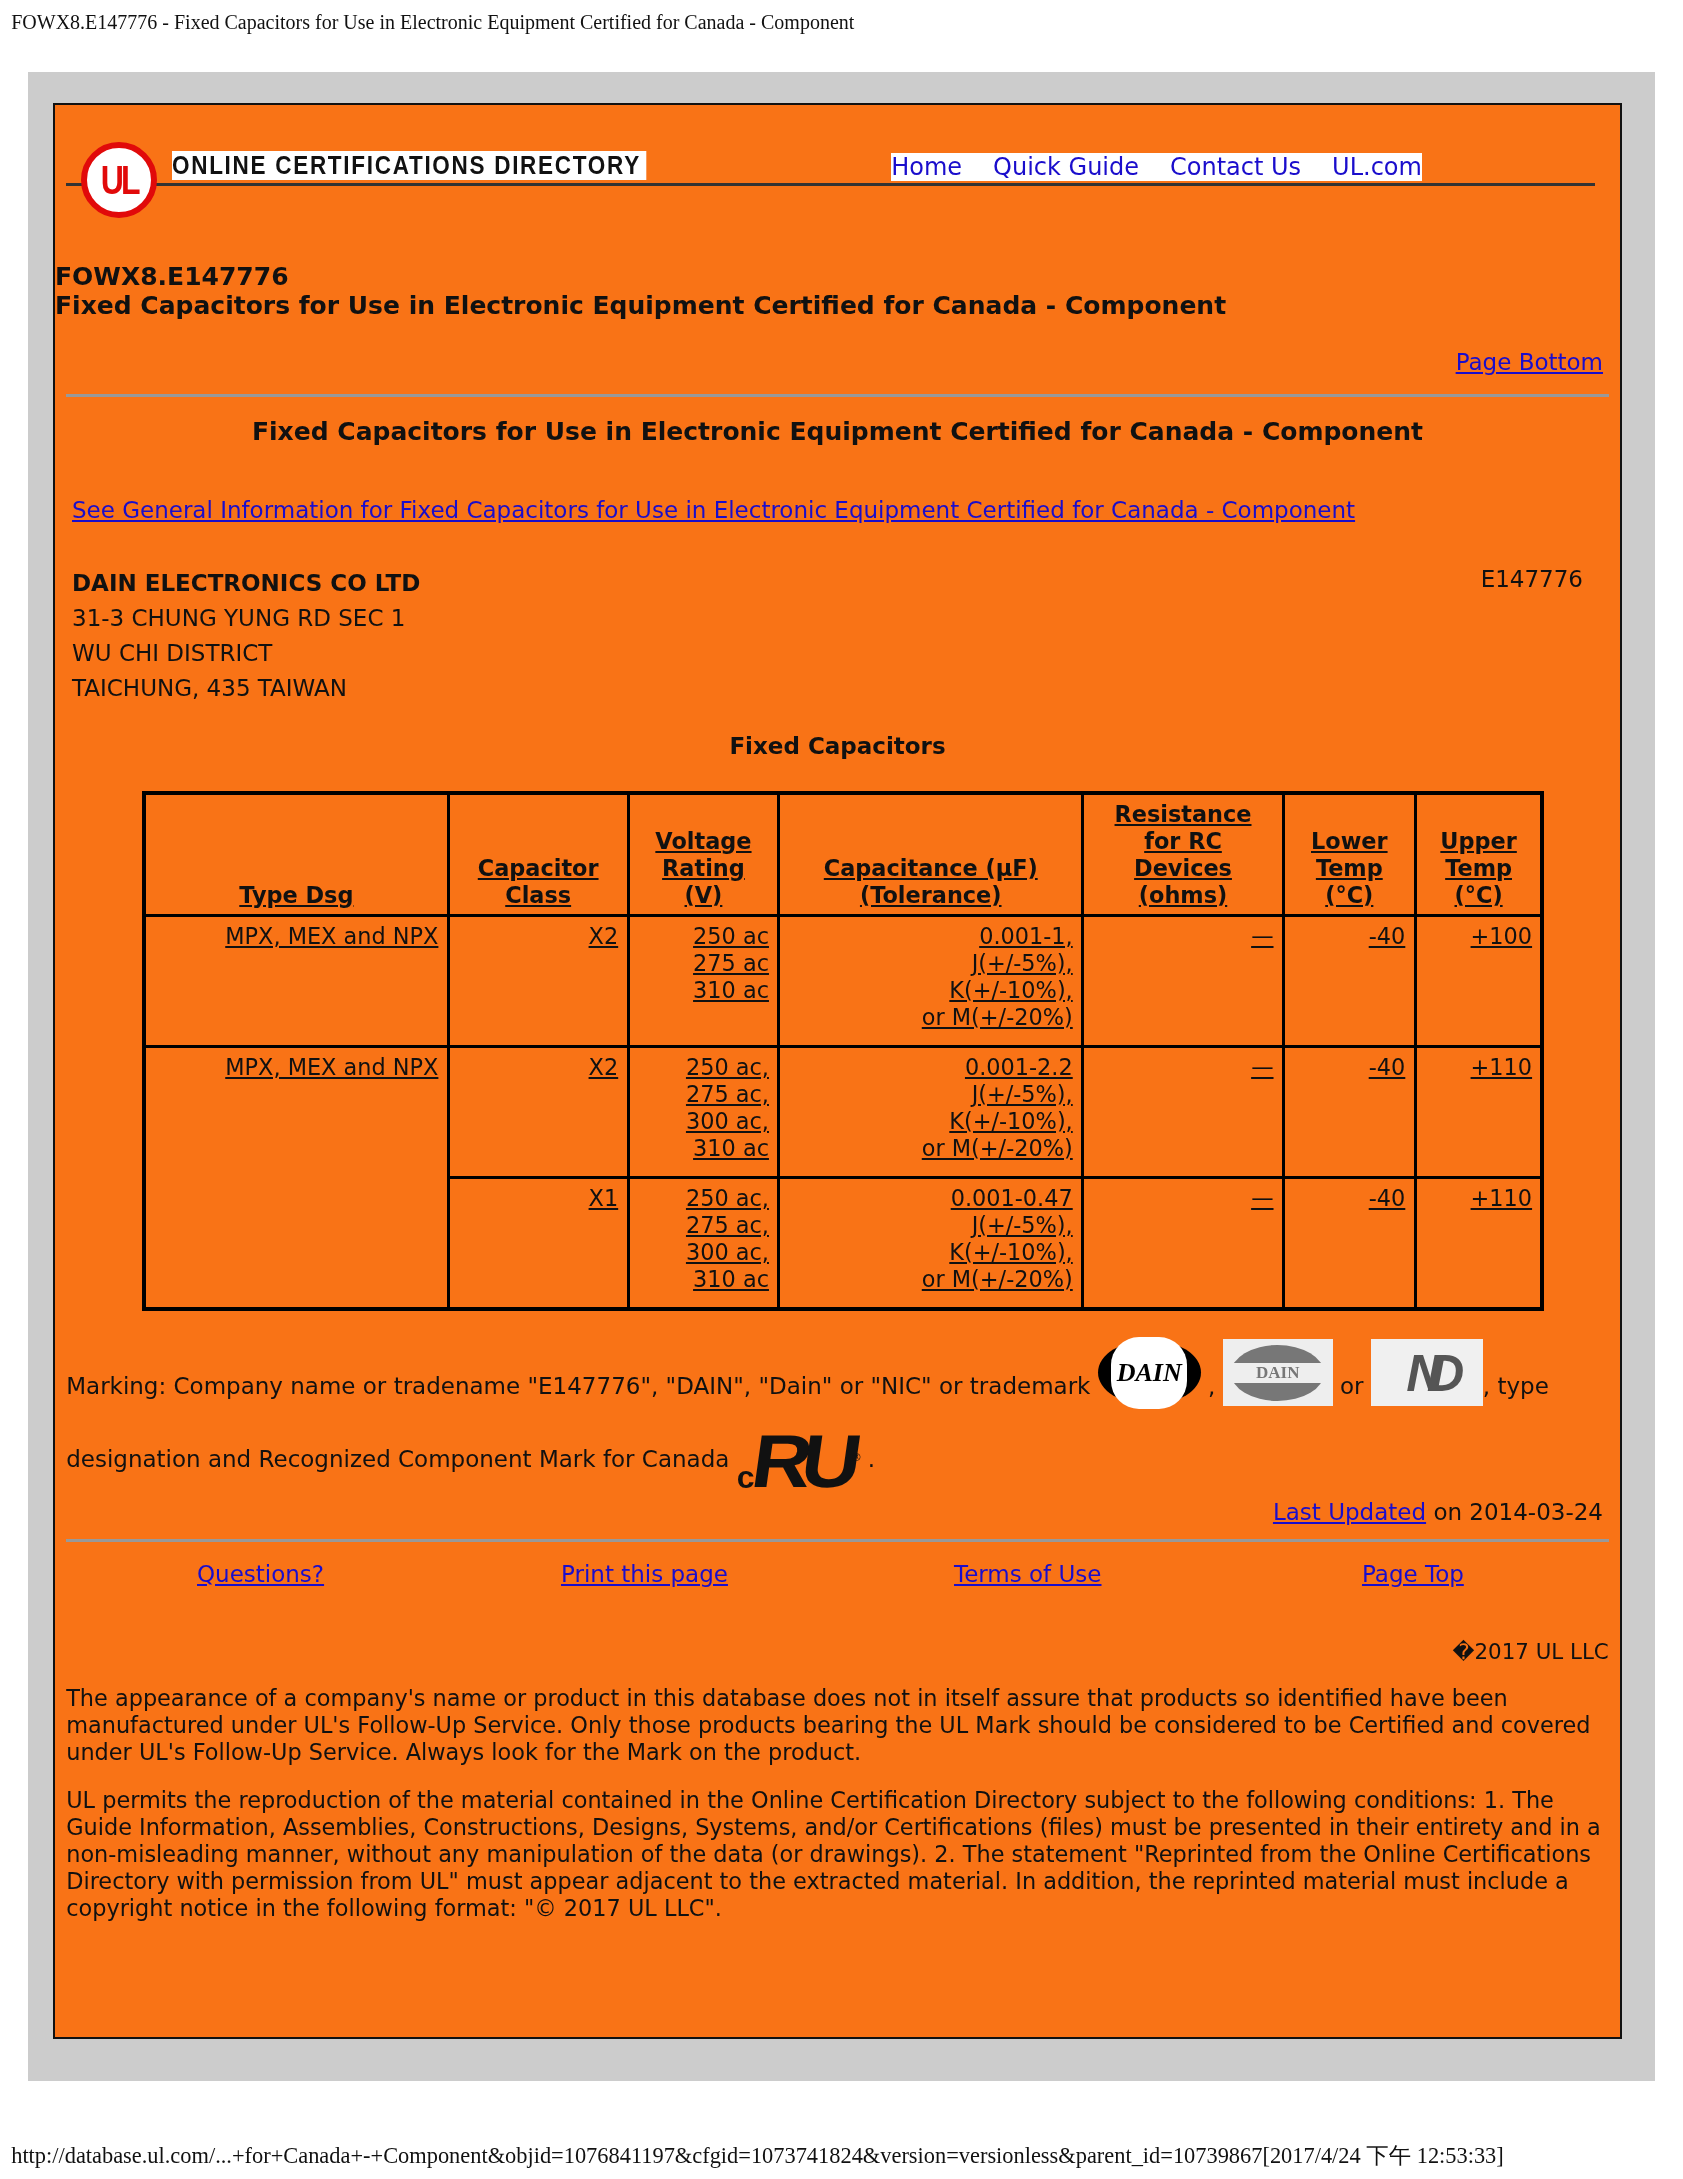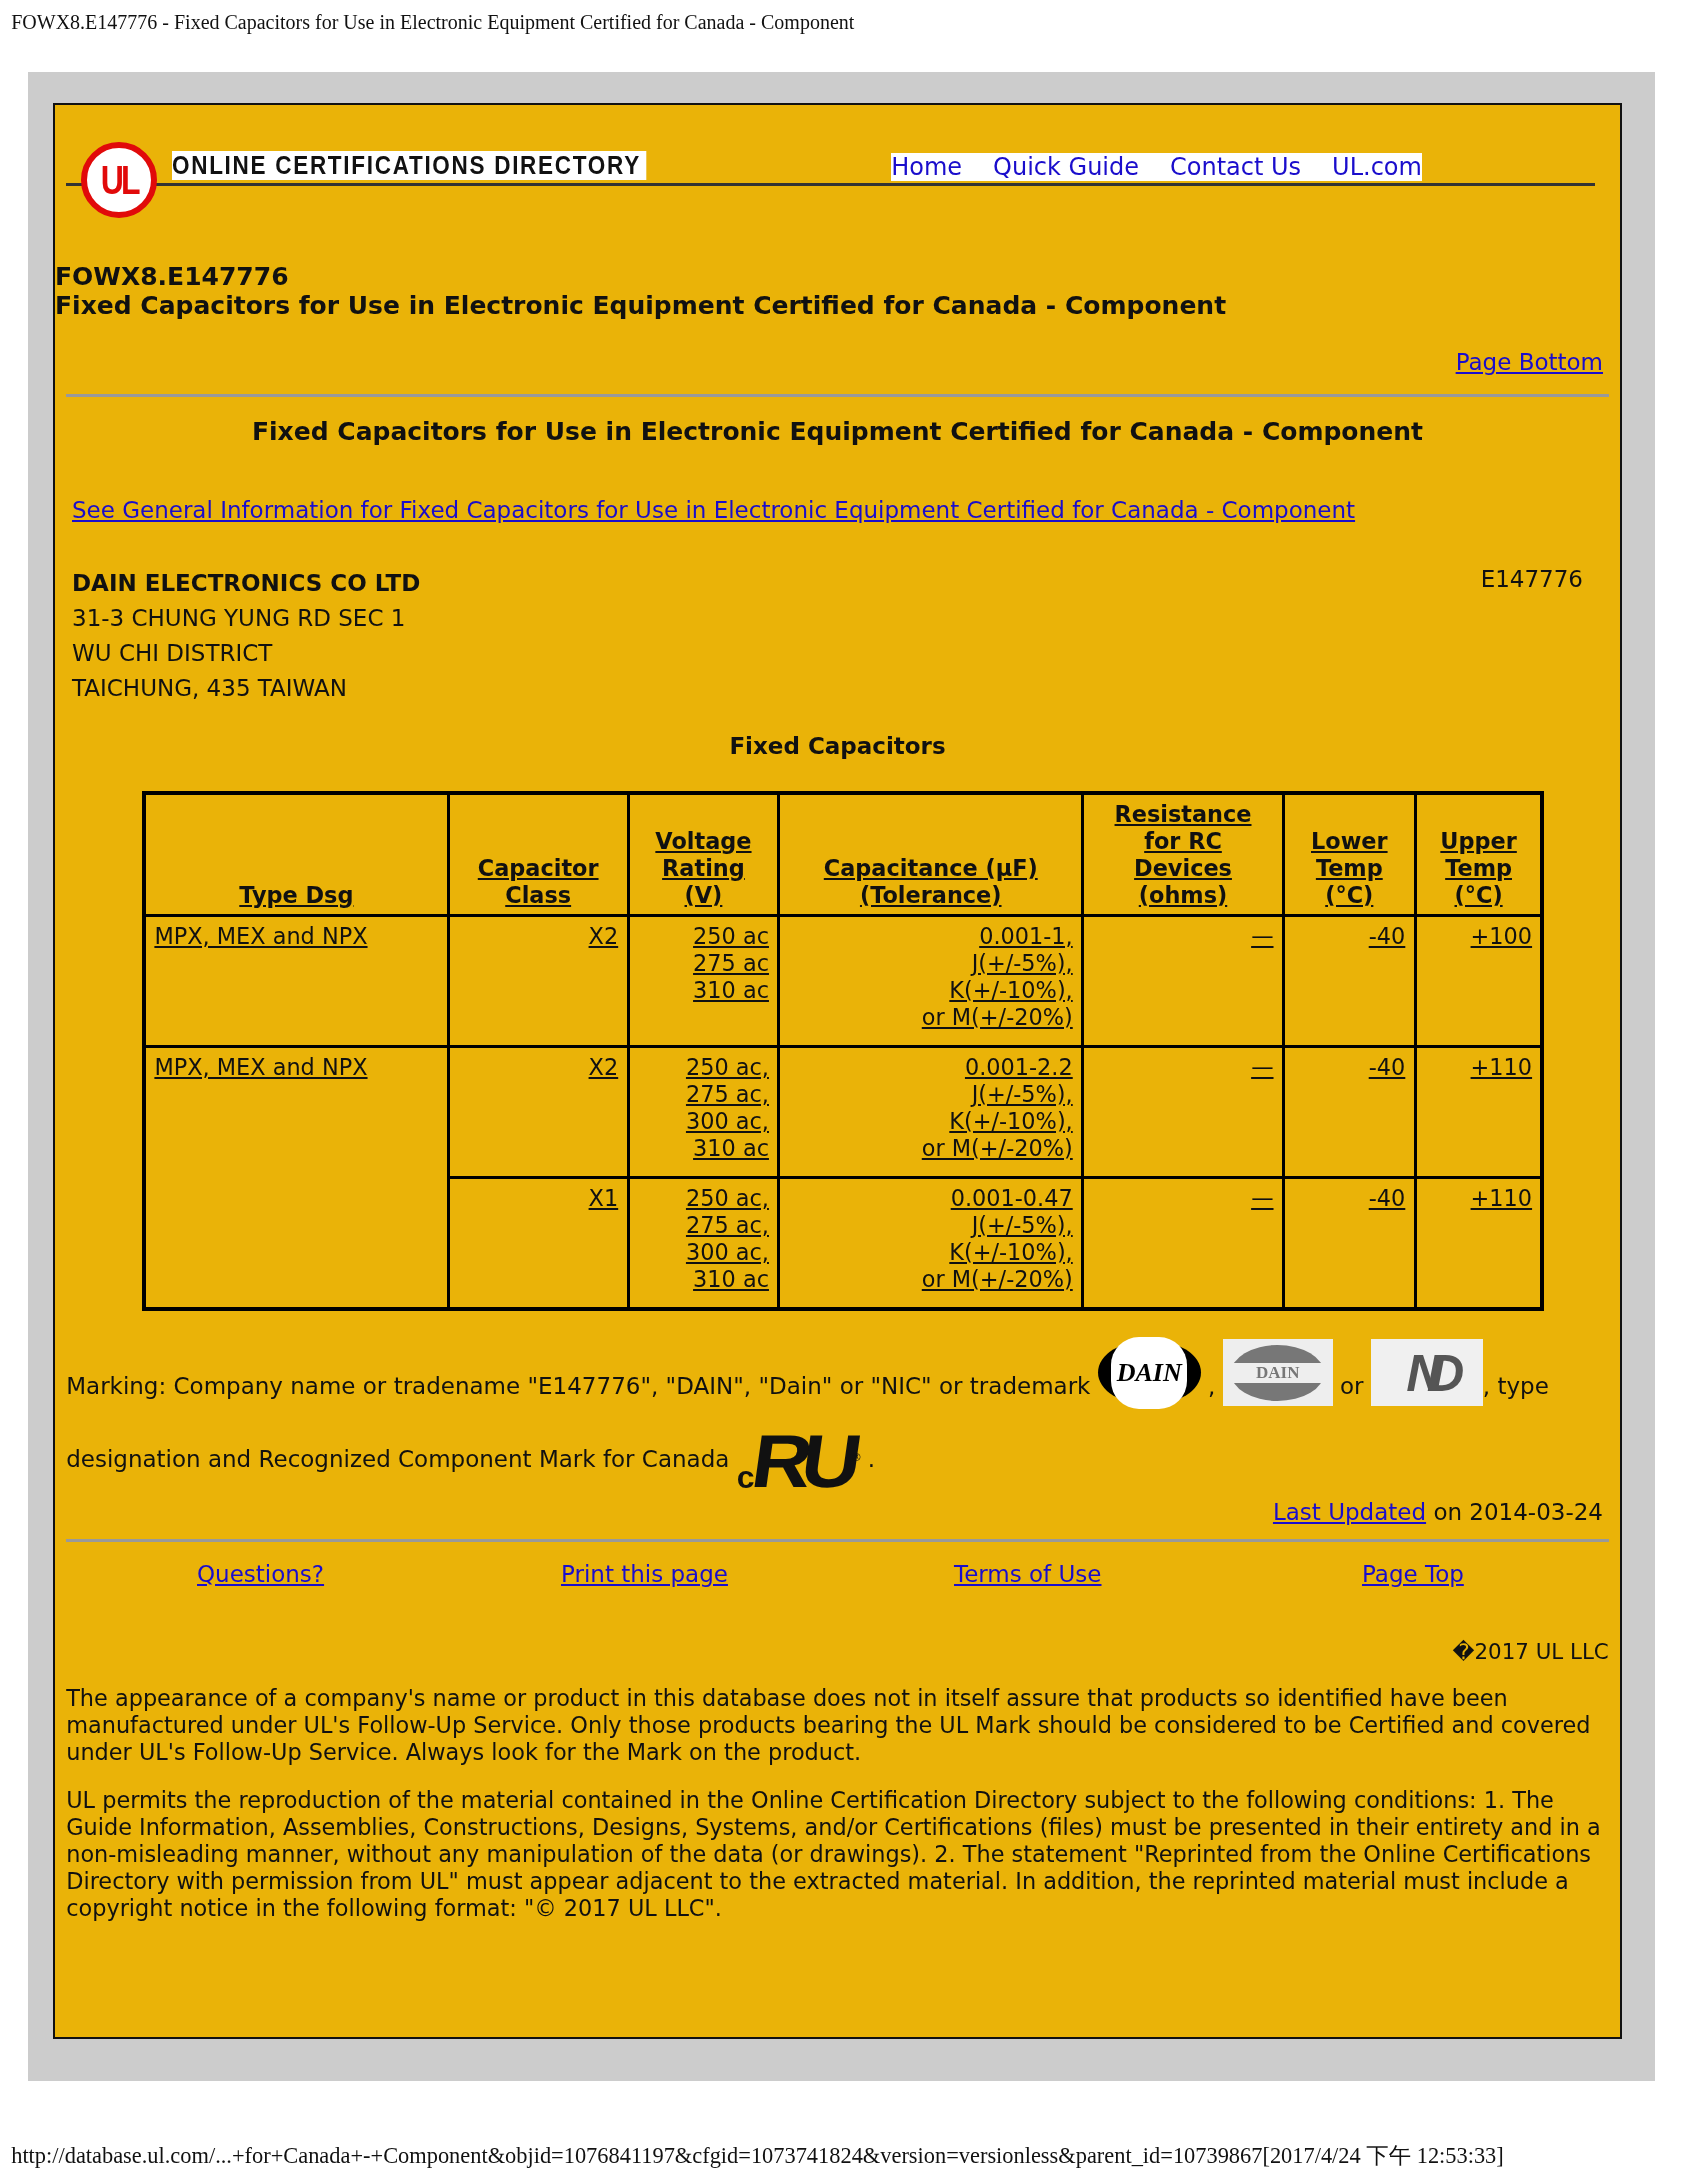--- a/index.html
+++ b/index.html
@@ -1,20 +1,20 @@
 <!DOCTYPE html>
 <html style="font-size:15px"><head>
 <meta charset="utf-8">
 <style>
   html, body { margin: 0; padding: 0; background: #ffffff; }
   body { width: 1684px; height: 2180px; position: relative; overflow: hidden; font-family: "DejaVu Sans", sans-serif; color: #111; }
   .print-header { position: absolute; left: 11.2px; top: 11.2px; font-family: "Liberation Serif", serif; font-size: 20px; color: #111; }
   .print-footer { position: absolute; left: 11.2px; top: 2140px; font-family: "Liberation Serif", serif; font-size: 22.4px; color: #111; white-space: nowrap; }
   .gray-frame { position: absolute; left: 28px; top: 72px; width: 1627px; height: 2009px; background: #cccccc; }
-  .page { position: absolute; left: 53px; top: 103px; width: 1569px; height: 1936px; background: #eab308; border: 2.8px solid #111; box-sizing: border-box; }
+  .page { position: absolute; left: 53px; top: 103px; width: 1569px; height: 1936px; background: #f97316; border: 2.8px solid #111; box-sizing: border-box; }
   a { color: #1a0dcc; }
   .header-bar { position: absolute; left: 11.2px; top: 37px; width: 1529px; height: 84px; }
   .header-line { position: absolute; left: 0; top: 41px; width: 1529px; height: 2.8px; background: #333; }
   .ul-logo { position: absolute; left: 15px; top: 0; width: 76px; height: 76px; border: 6.5px solid #e10a0a; border-radius: 50%; background: #fff; box-sizing: border-box; display: flex; align-items: center; justify-content: center; }
   .ul-logo span { font-family: "Liberation Sans", sans-serif; font-weight: bold; color: #e10a0a; font-size: 32px; letter-spacing: -2.8px; transform: scaleY(1.25); }
   .ocd-title { position: absolute; left: 106px; top: 9.3px; font-family: "Liberation Sans", sans-serif; font-weight: bold; font-size: 25px; letter-spacing: 1.9px; transform: scaleX(0.9); transform-origin: left; background: #fff; padding-right: 5.6px; color: #111; }
   .nav { position: absolute; left: 825px; top: 11.2px; display: flex; gap: 31px; background: #fff; }
   .nav a { font-size: 24px; text-decoration: none; color: #1a0dcc; }
   .titles { position: absolute; left: 0; width: 100%; top: 157px; font-weight: bold; font-size: 25px; line-height: 29px; }
   .page-bottom { position: absolute; right: 17px; top: 244px; font-size: 23px; }
@@ -22,21 +22,21 @@
   .sub-title { position: absolute; left: 0; width: 100%; top: 312px; text-align: center; font-weight: bold; font-size: 25px; }
   .gen-info { position: absolute; left: 17px; top: 392px; font-size: 23px; }
   .company { position: absolute; left: 17px; top: 461px; font-size: 23px; line-height: 35px; }
   .company .name { font-weight: bold; }
   .file-no { position: absolute; right: 37px; top: 461px; font-size: 23px; }
   .table-title { position: absolute; left: 0; width: 100%; top: 628px; text-align: center; font-weight: bold; font-size: 23px; }
   table.caps { position: absolute; left: 87px; top: 686px; border-collapse: collapse; border: 4.7px solid #000; font-size: 22.4px; }
   table.caps th, table.caps td { border: 3.7px solid #000; padding: 5.6px 8.4px; vertical-align: top; line-height: 27px; text-decoration: underline; }
   table.caps th { vertical-align: bottom; text-align: center; font-weight: bold; }
   table.caps td.r { text-align: right; margin-top: 27px; }
-  table.caps td.l { text-align: left; }
+  table.caps td.l { text-align: right; }
   .marking { position: absolute; left: 11.2px; top: 1245px; width: 1538px; font-size: 23px; line-height: 72px; }
   .tm { display: inline-block; vertical-align: middle; }
   .tm1 { width: 103px; height: 65px; border-radius: 50%; background: radial-gradient(ellipse at center, #fff 38%, #000 40%); display: inline-flex; align-items: center; justify-content: center; position: relative; top: -15px; }
   .tm1 span { font-family: "Liberation Serif", serif; font-style: italic; font-weight: bold; font-size: 26px; background: #fff; padding: 0 5.6px; border-radius: 28px; color: #000; }
   .tm2 { width: 110px; height: 67px; background: #eee; display: inline-flex; align-items: center; justify-content: center; position: relative; top: -15px; }
   .tm2 i { display: block; width: 93px; height: 56px; border-radius: 50%; background: linear-gradient(#777 0 33%, #eee 33% 67%, #777 67%); position: relative; font-style: normal; text-align: center; line-height: 56px; font-family: "Liberation Serif", serif; font-size: 17px; color: #777; font-weight: bold; }
   .tm3 { width: 112px; height: 67px; background: #f0f0f0; display: inline-flex; align-items: center; justify-content: center; position: relative; top: -15px; font-family: "Liberation Sans", sans-serif; font-weight: bold; font-style: italic; font-size: 52px; color: #555; letter-spacing: -17px; }
   .cru { display: inline-block; vertical-align: bottom; position: relative; width: 131px; height: 73px; }
   .cru .c { position: absolute; left: 0; bottom: 1.9px; font-family: "Liberation Sans", sans-serif; font-weight: bold; font-size: 32px; line-height: 32px; }
   .cru .ru { position: absolute; left: 20.5px; bottom: 0; font-family: "Liberation Sans", sans-serif; font-weight: 900; font-size: 75px; line-height: 67px; letter-spacing: -9.3px; transform: skewX(-8deg) scaleX(1.1); }

